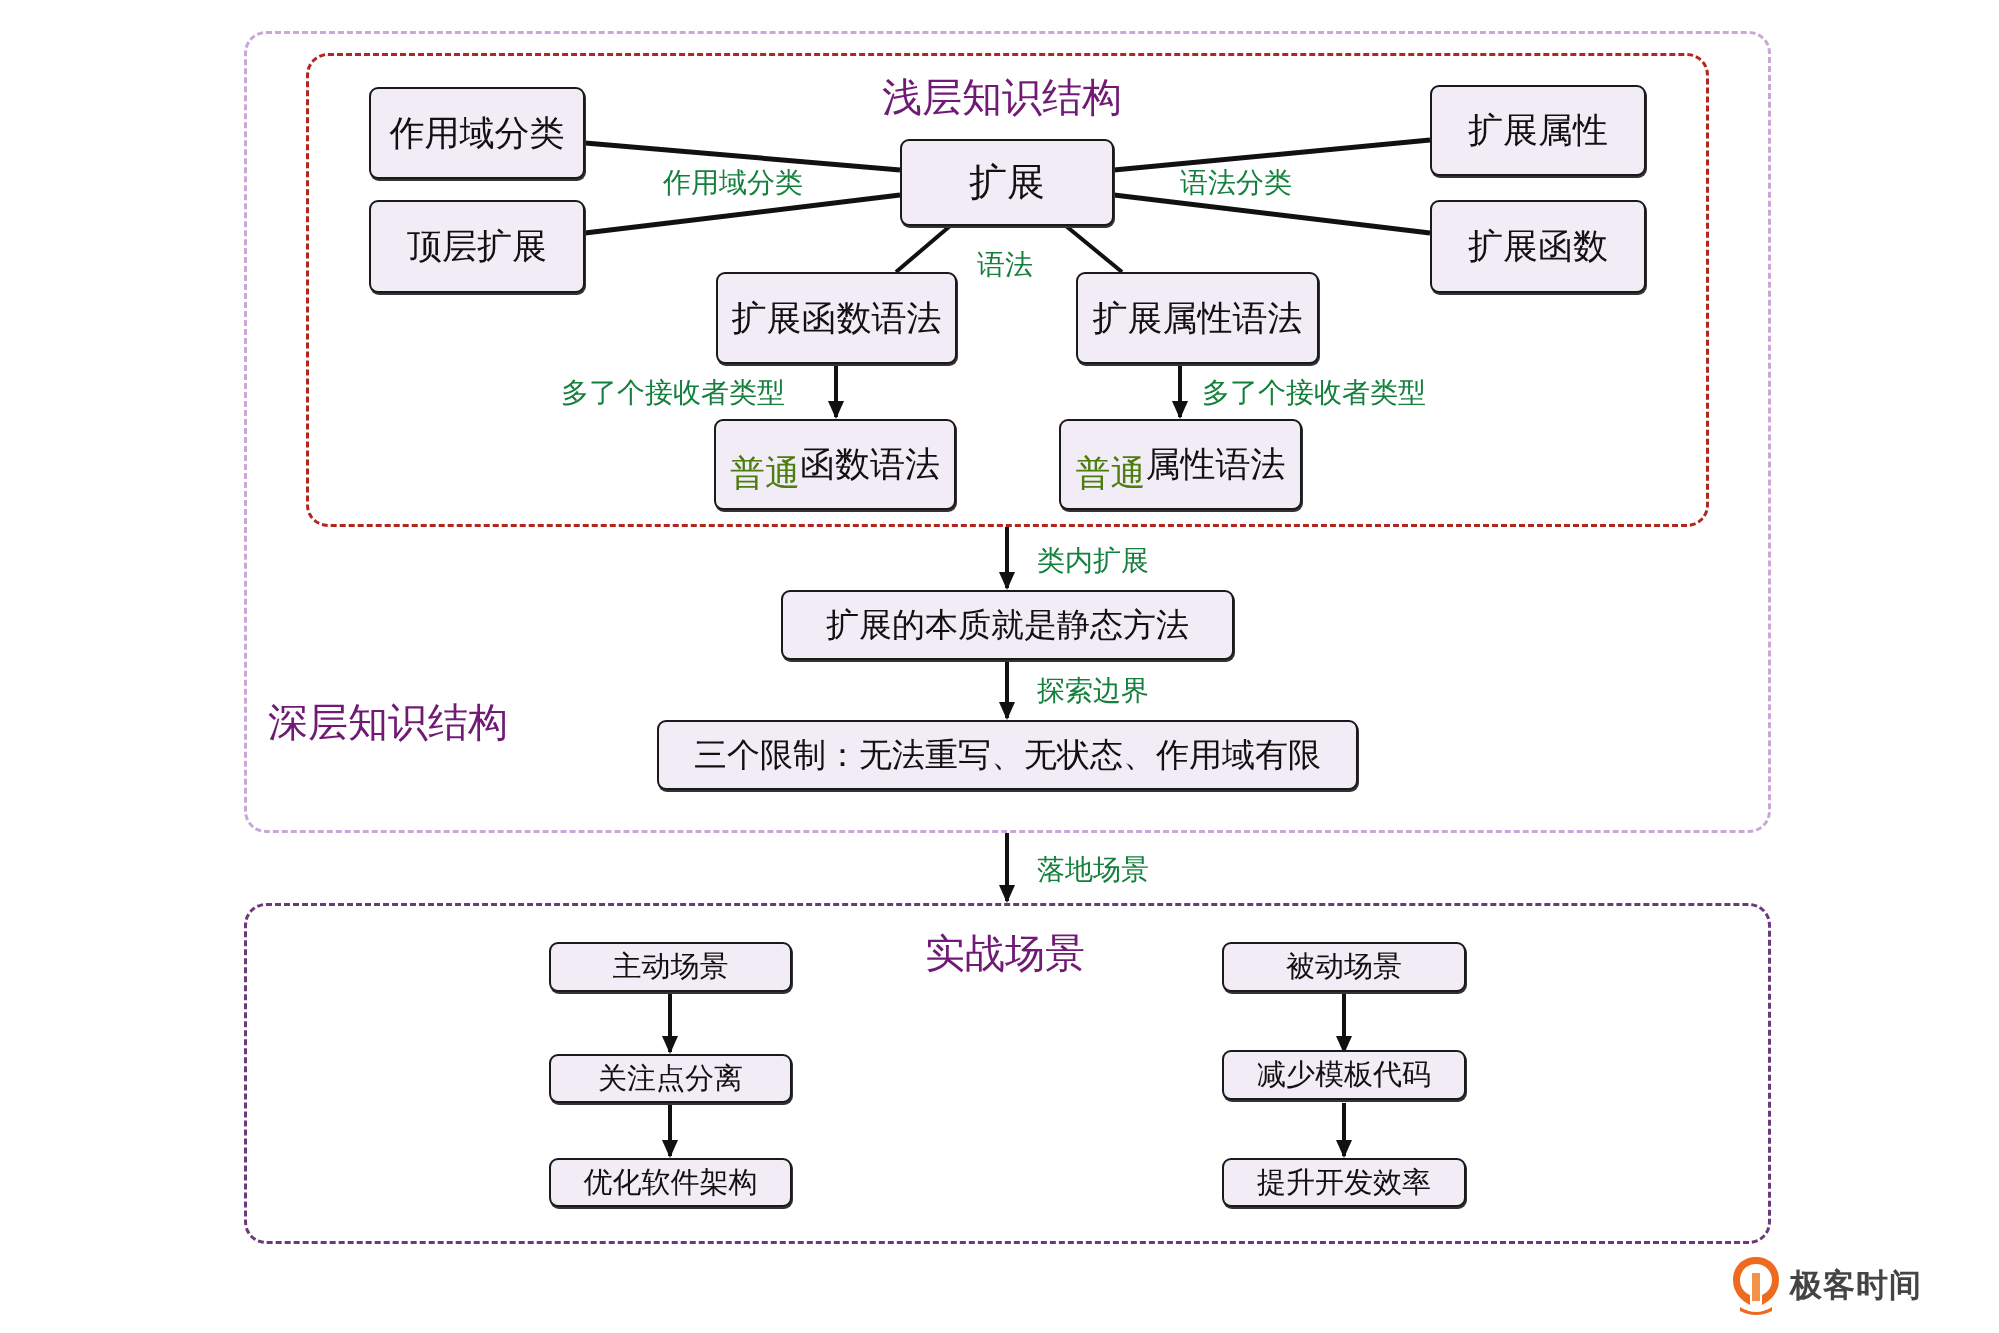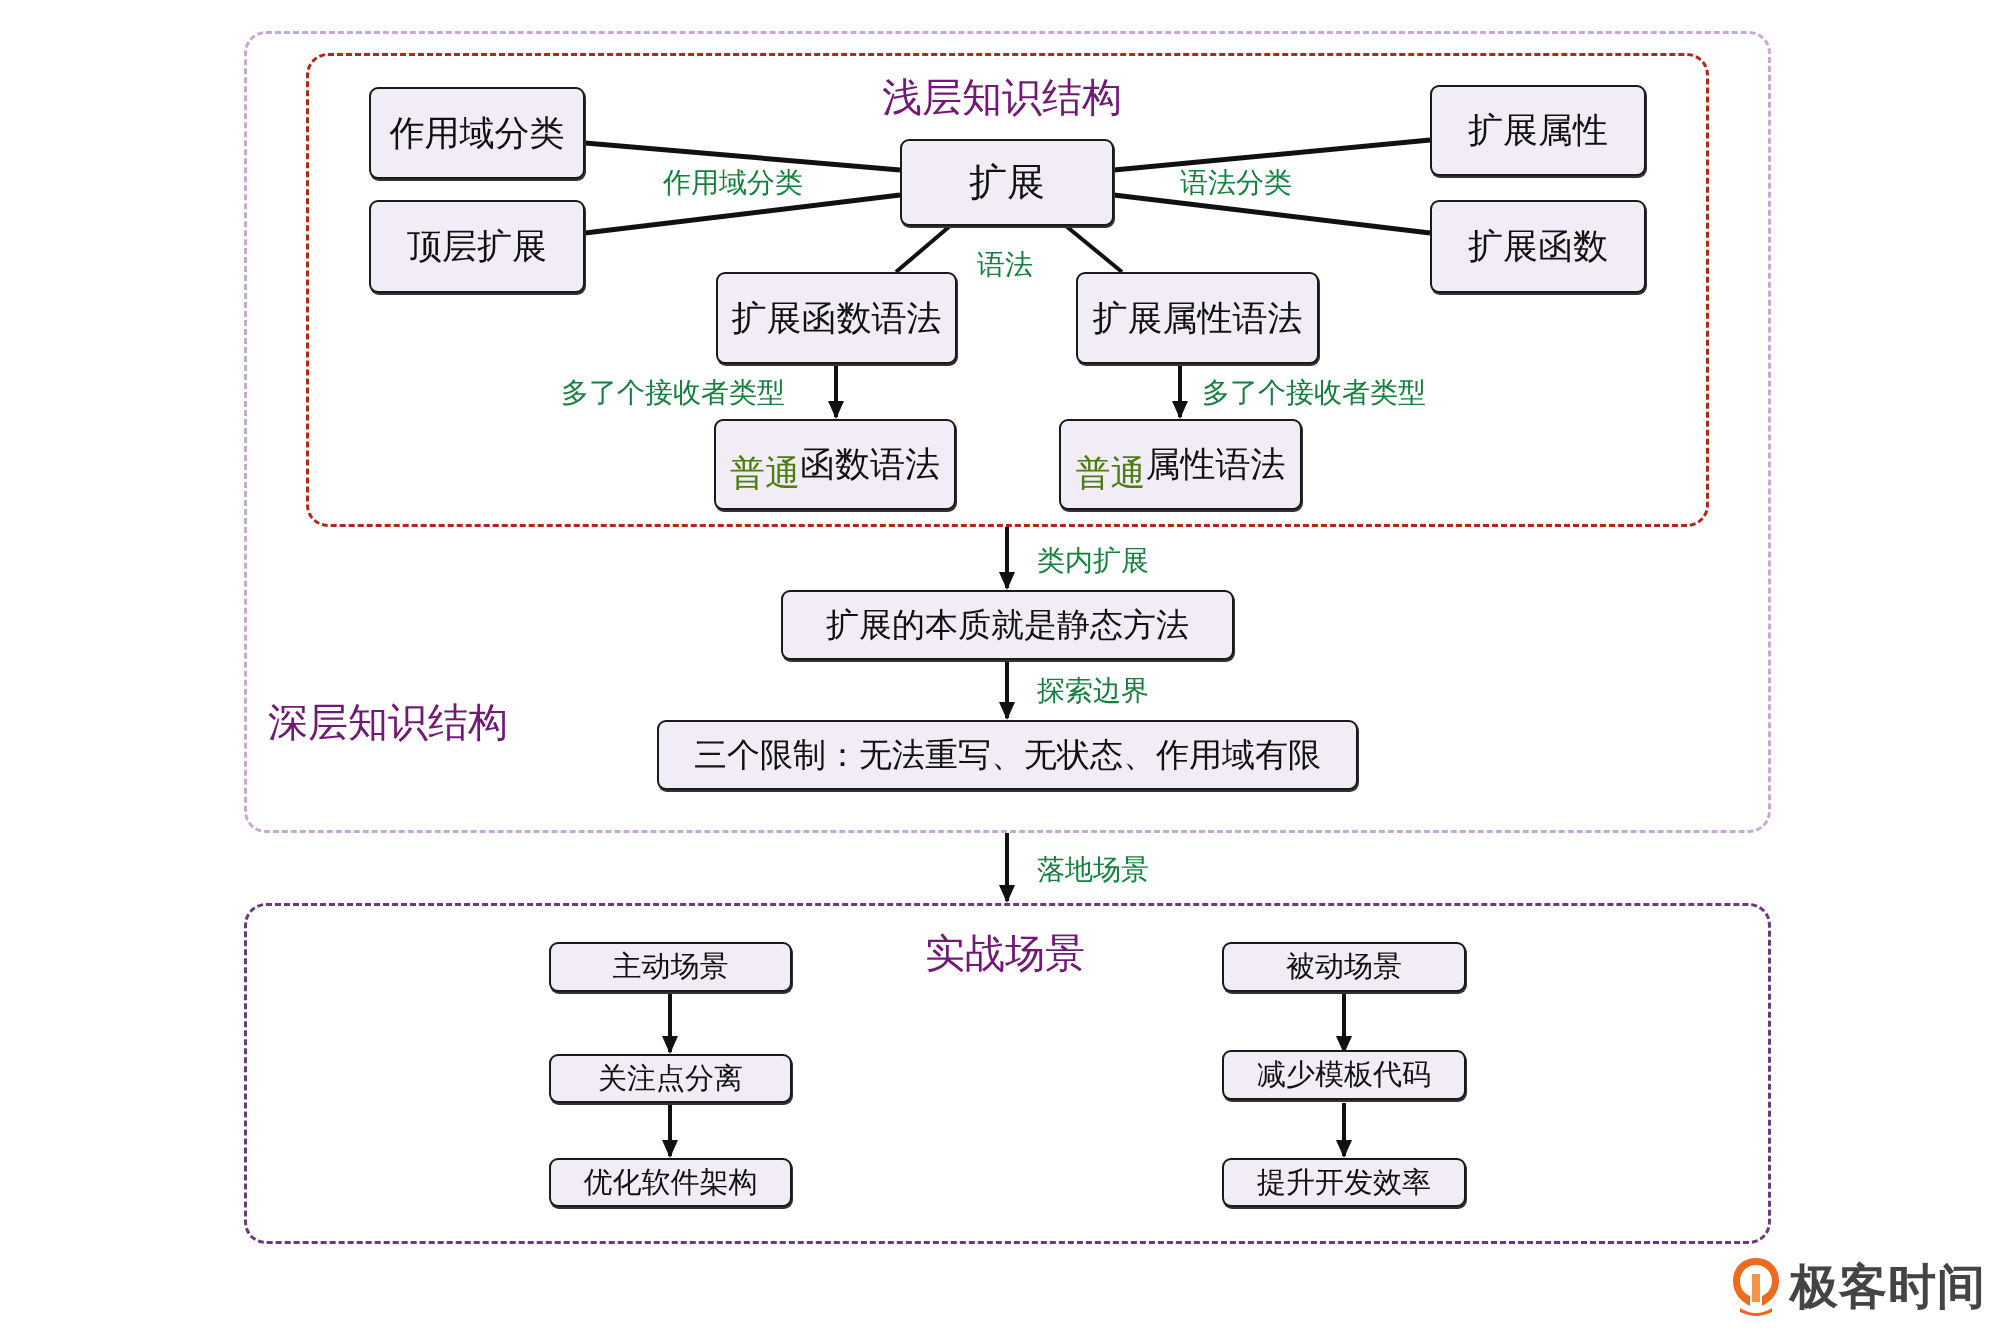--- a/index.html
+++ b/index.html
@@ -13,21 +13,21 @@
   .node { position: absolute; box-sizing: border-box; background: #f2ecf6; border: 2.5px solid #1a1a1a;
           border-radius: 9px; display: flex; align-items: center; justify-content: center;
           box-shadow: 1px 2px 0 #333; white-space: nowrap; }
   .big  { font-size: 35px; }
   .mid  { font-size: 33px; }
   .sm   { font-size: 29px; }
   .lbl  { position: absolute; font-size: 28px; white-space: nowrap; color: #15803d; }
   .title { position: absolute; font-size: 40px; color: #701a75; white-space: nowrap; }
   .red-text { color: #4d7c0f; margin-top: 18px; }
   .logo { position: absolute; left: 1730px; top: 1255px; display: flex; align-items: center; gap: 8px; }
-  .logo-text { font-size: 48px; color: #444; font-weight: bold; letter-spacing: 1px; }
+  .logo-text { font-size: 32px; color: #444; font-weight: bold; letter-spacing: 1px; }
 </style>
 </head>
 <body>
 
 <svg class="lines" viewBox="0 0 1999 1333">
   <defs>
     <marker id="ah" markerWidth="10" markerHeight="10" refX="8" refY="5" orient="auto" markerUnits="userSpaceOnUse">
       <path d="M0,0 L10,5 L0,10 z" fill="#111"></path>
     </marker>
     <marker id="ahb" markerWidth="20" markerHeight="20" refX="16" refY="8" orient="auto" markerUnits="userSpaceOnUse">

